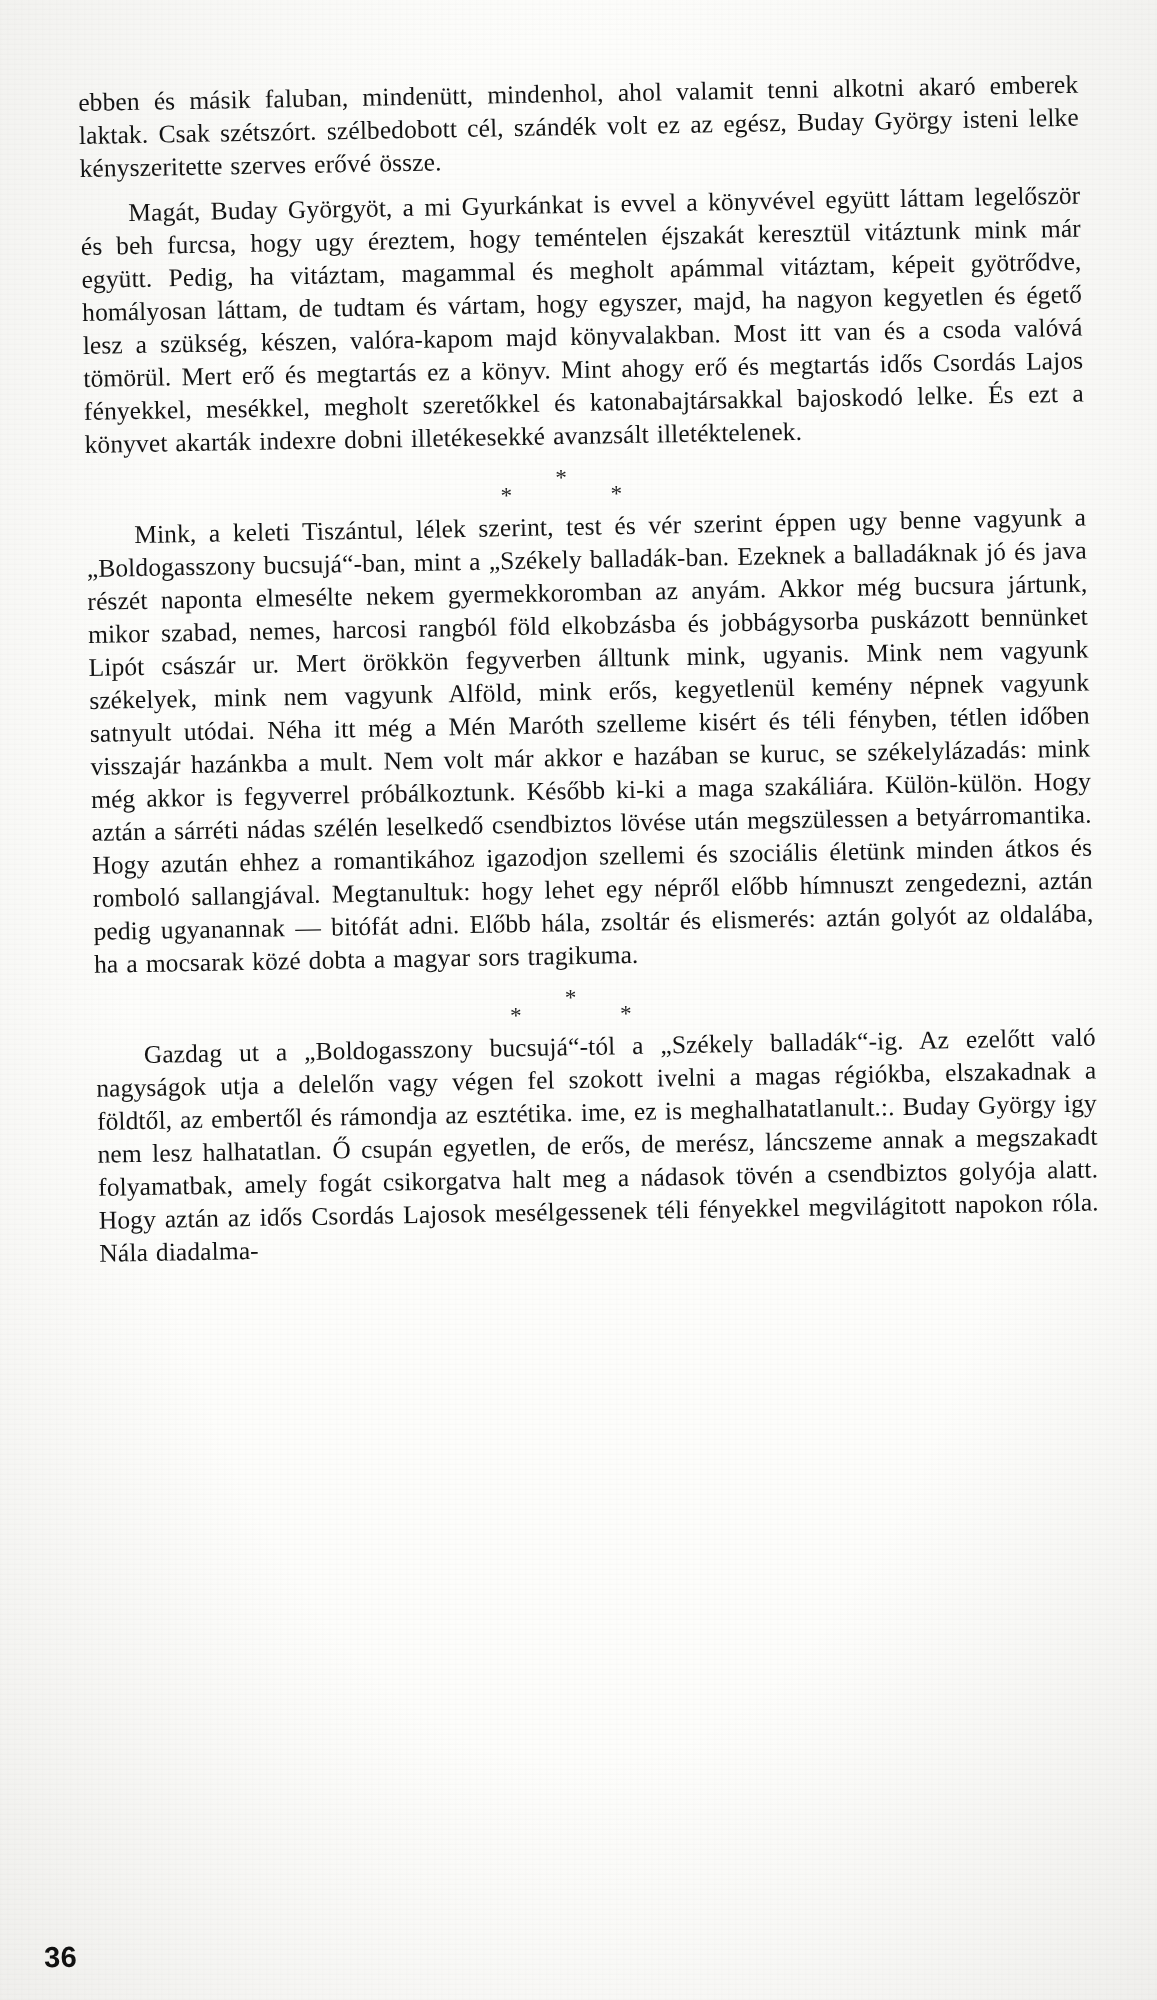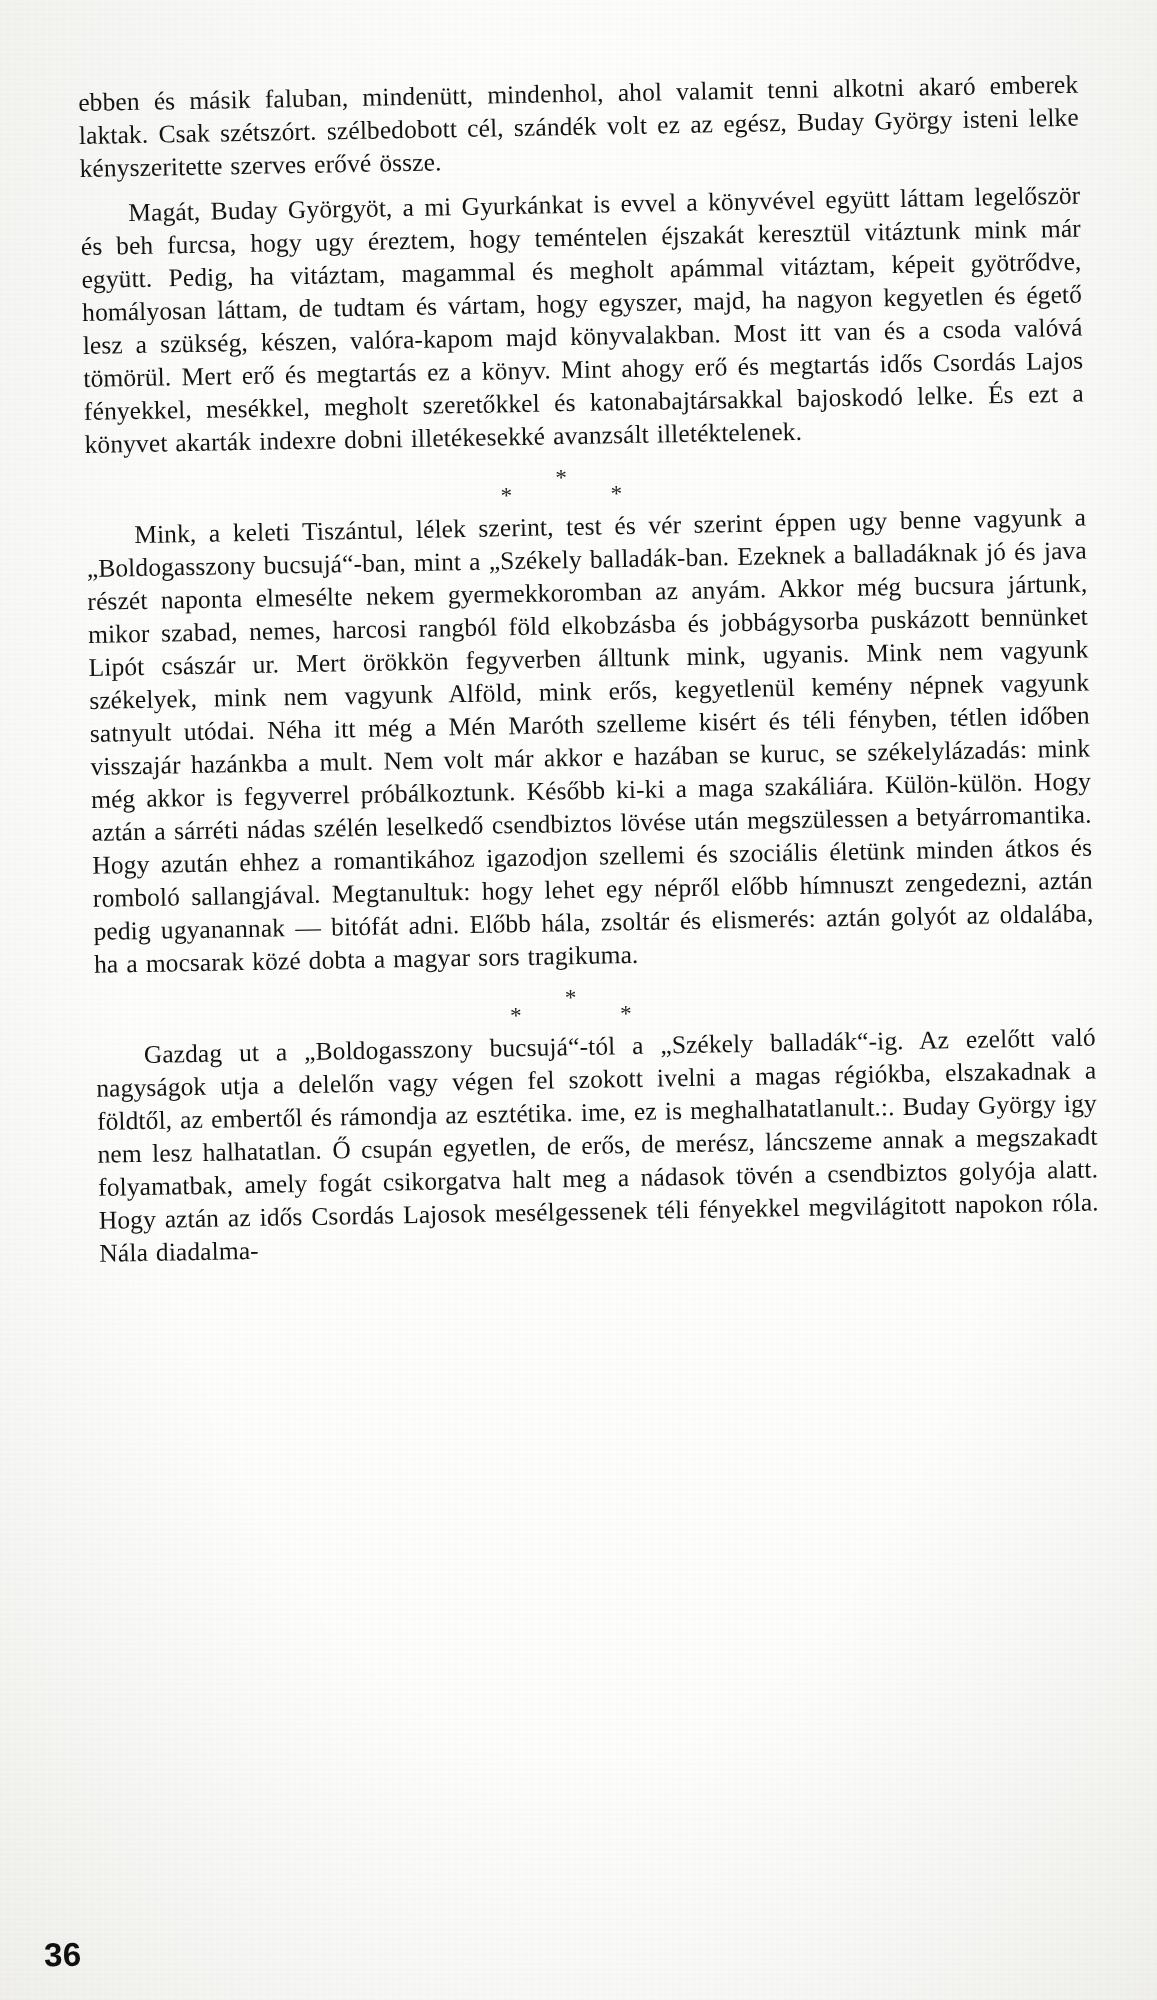--- a/index.html
+++ b/index.html
@@ -69,21 +69,21 @@
   .sep .s3 { left: 52.5%; top: 17px; }
 
   .gap-small { height: 12px; }
 
   .page-number {
     position: absolute;
     left: 44px;
     bottom: 26px;
     font-family: "Liberation Sans", sans-serif;
     font-weight: bold;
-    font-size: 33px;
+    font-size: 29px;
     color: #111;
     letter-spacing: 0.5px;
     transform: rotate(-1deg);
   }
   
   .noise {
     position: absolute;
     inset: 0;
     pointer-events: none;
     opacity: 0.05;

